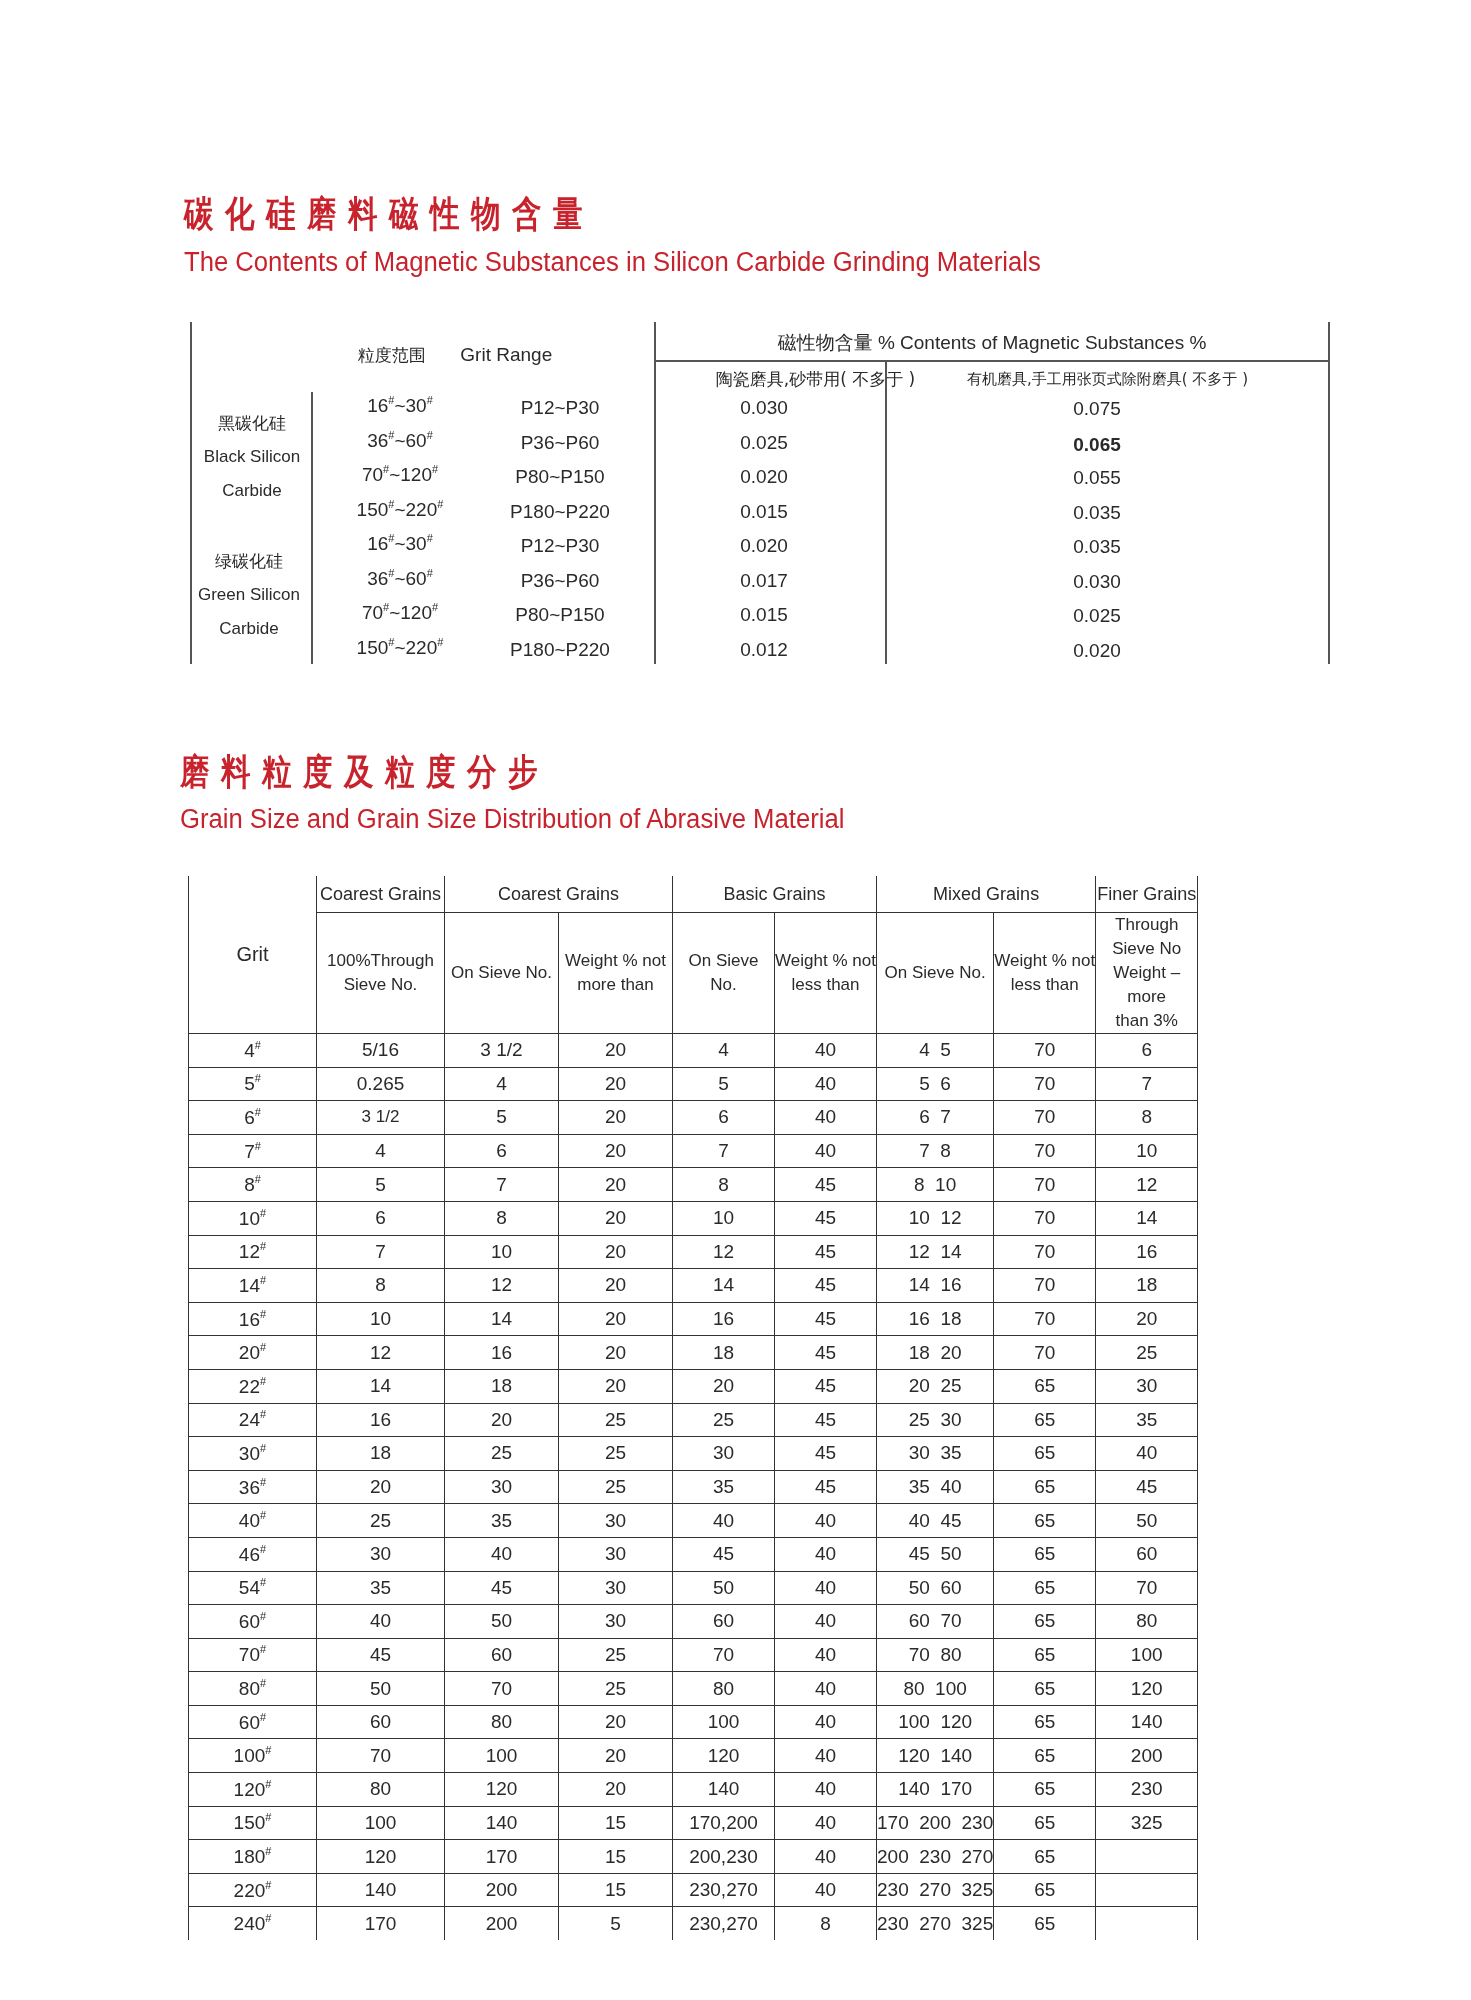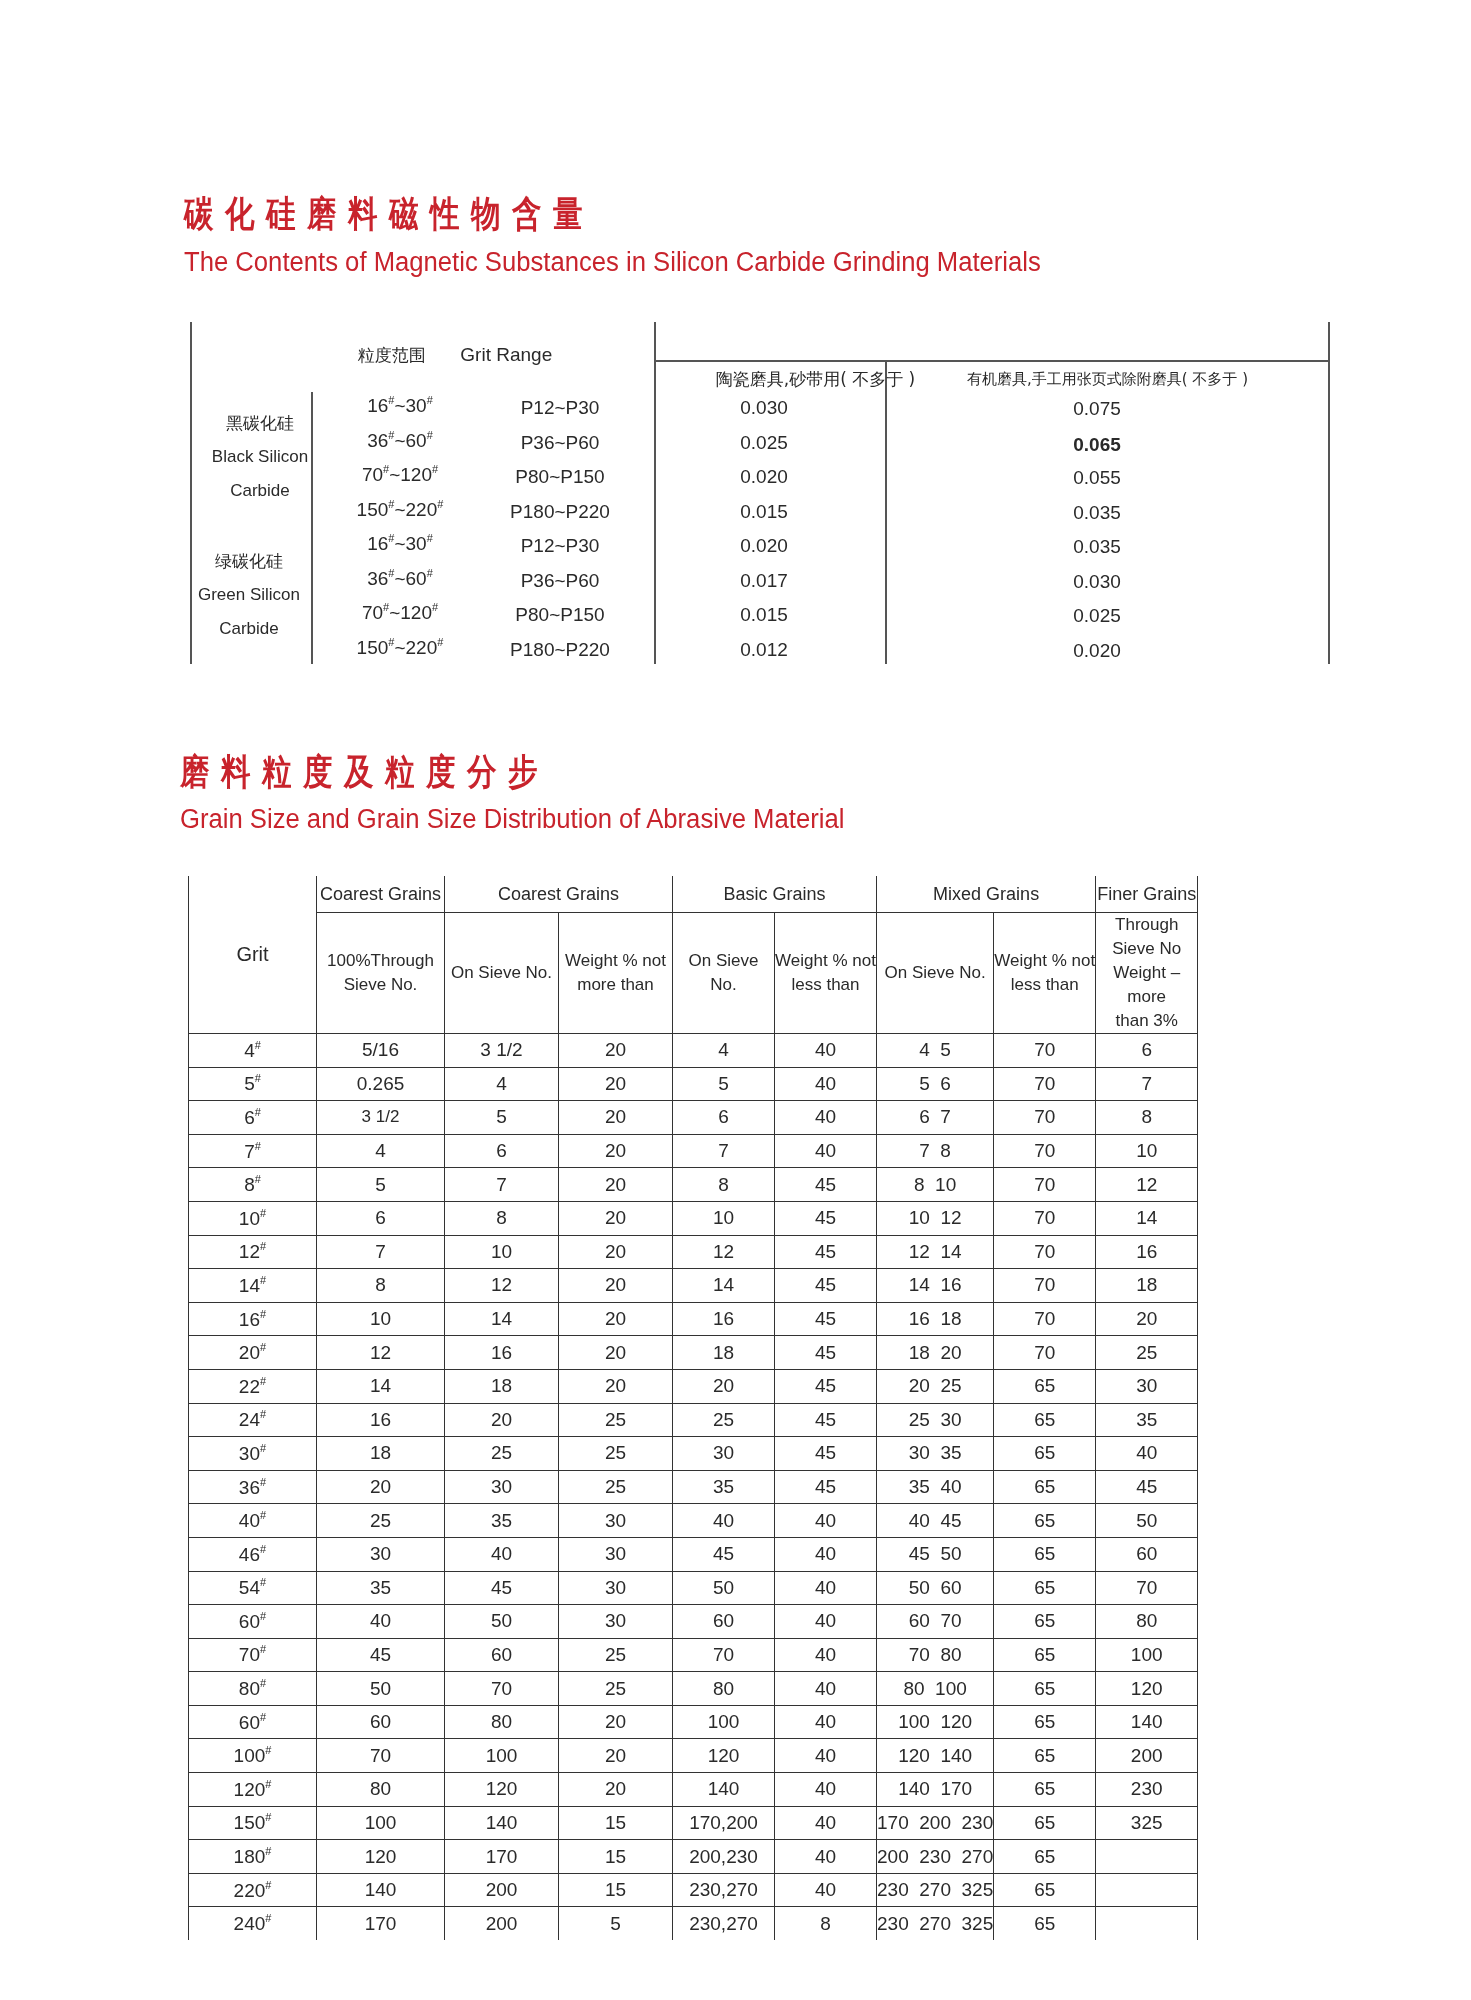--- a/index.html
+++ b/index.html
@@ -78,24 +78,25 @@
   <div class="vline" style="left:1138px; top:0; height:342px;"></div>
 
   <div class="hline" style="left:464px; top:38px; width:676px;"></div>
 
   <div class="txt" style="left:115px; top:22px; width:300px;">
     <span class="cn">粒度范围</span>
     <span style="display:inline-block;width:24px"></span>
     <span>Grit Range</span>
   </div>
 
+  <div class="txt" style="left:464px; top:8px; width:676px;">磁性物含量 % Contents of Magnetic Substances %</div>
   <div class="txt cn" style="left:464px; top:46px; width:231px;margin-left:46px;">陶瓷磨具,砂带用( 不多于 )</div>
   <div class="txt cn" style="left:697px; top:48px; width:441px; font-size:15px;">有机磨具,手工用张页式除附磨具( 不多于 )</div>
 
-  <div class="txt" style="left:8px; top:84px; width:124px; line-height:34px; font-size:17px;text-align:center;">
+  <div class="txt" style="left:0; top:84px; width:124px; line-height:34px; font-size:17px;text-align:center;">
     <div class="cn">黑碳化硅</div>
     <div>Black Silicon</div>
     <div>Carbide</div>
   </div>
   <div class="txt" style="left:0px; top:222px; width:118px; line-height:34px; font-size:17px;">
     <div class="cn">绿碳化硅</div>
     <div>Green Silicon</div>
     <div>Carbide</div>
   </div>
 

